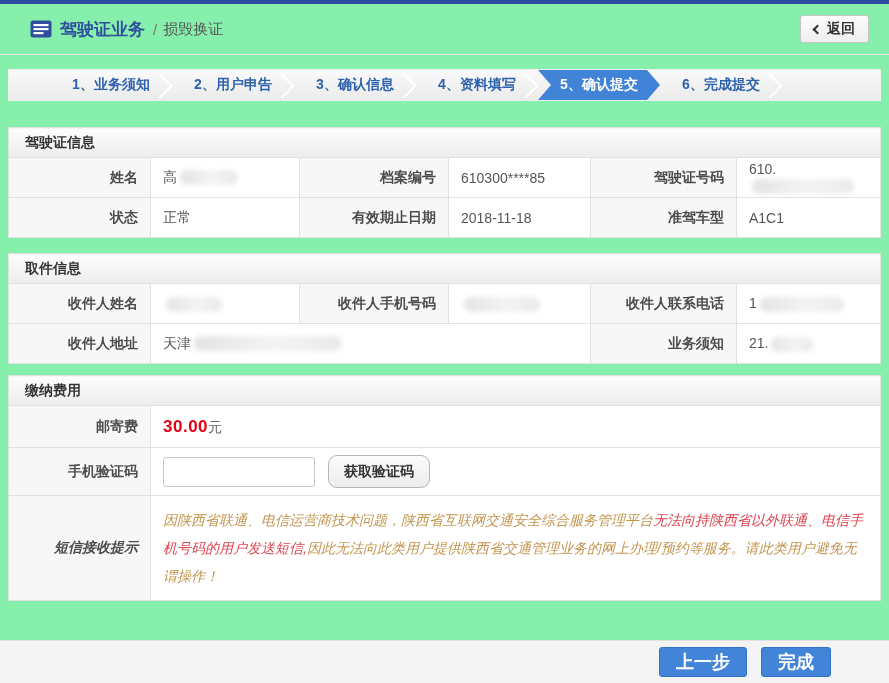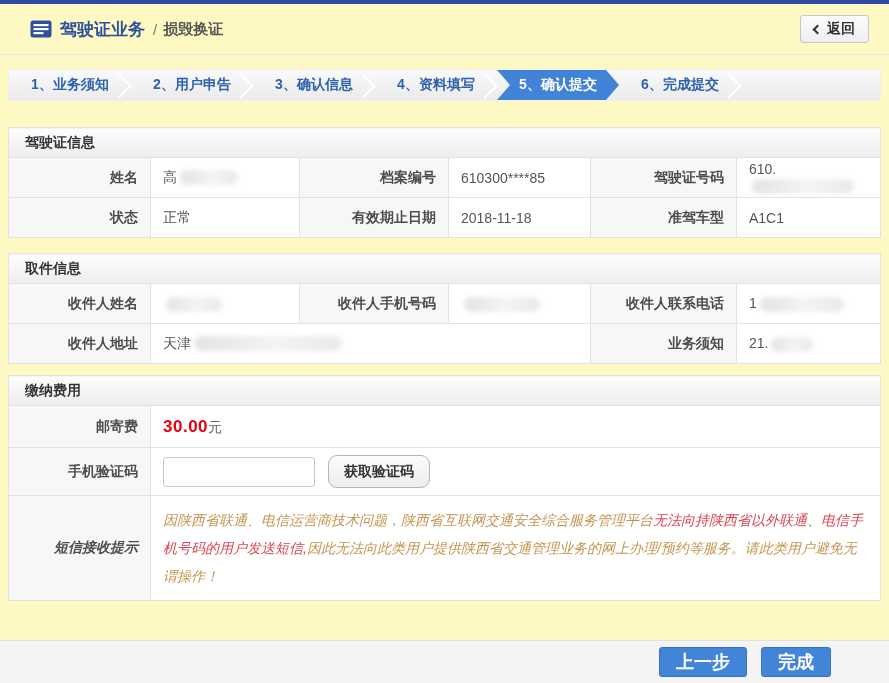--- a/index.html
+++ b/index.html
@@ -2,43 +2,43 @@
 <html><head>
 <meta charset="utf-8">
 <style>
   * { margin:0; padding:0; box-sizing:border-box; }
   body {
     font-family: "Liberation Sans", "DejaVu Sans", sans-serif;
     background:#fff;
     width:889px; height:683px;
     overflow:hidden;
   }
-  .page { width:889px; height:683px; background:#fef9c3; position:relative; }
+  .page { width:889px; height:683px; background:#86efac; position:relative; }
 
   
   .topbar { height:4px; background:#2b4a9f; }
 
   
   .header { height:51px; border-bottom:1px solid #e6e6e6; display:flex; align-items:center; padding:0 20px 0 30px; }
   .hicon { display:inline-flex; margin-right:8px; }
   .htitle { font-size:17px; font-weight:700; color:#2d4f9e; }
   .hsep { font-size:15px; color:#777; margin:0 6px 0 8px; }
-  .hsub { font-size:15px; color:#555;font-weight:bold; }
+  .hsub { font-size:15px; color:#555; }
   .back-btn {
     margin-left:auto; display:inline-flex; align-items:center; gap:6px;
     background:linear-gradient(#fcfcfc,#efefef); border:1px solid #c6c6c6; border-radius:3px;
     height:28px; padding:0 13px; font-size:14px; font-weight:700; color:#333; cursor:pointer;
     font-family:inherit;
   }
   .chevron-left { width:7px; height:7px; border-left:2px solid #333; border-bottom:2px solid #333; transform:rotate(45deg); display:inline-block; }
 
   
   .steps {
     margin:14px 8px 0; height:32px; display:flex;
-    background:linear-gradient(#fafafa,#ebebeb); border:1px solid #f0f0f0;
+    background:linear-gradient(#fafafa,#ebebeb); border:1px solid #f0f0f0;padding-left:41px;
   }
   .step {
     width:122px; position:relative; display:flex; align-items:center; justify-content:center;
     font-size:14px; font-weight:700; color:#2d62ad; white-space:nowrap;
   }
   .step:not(.active)::after {
     content:""; position:absolute; right:3px; top:50%; width:16px; height:16px; margin-top:-8px;
     border-top:2px solid #fff; border-right:2px solid #fff; transform:rotate(45deg);
   }
   .step.active {

